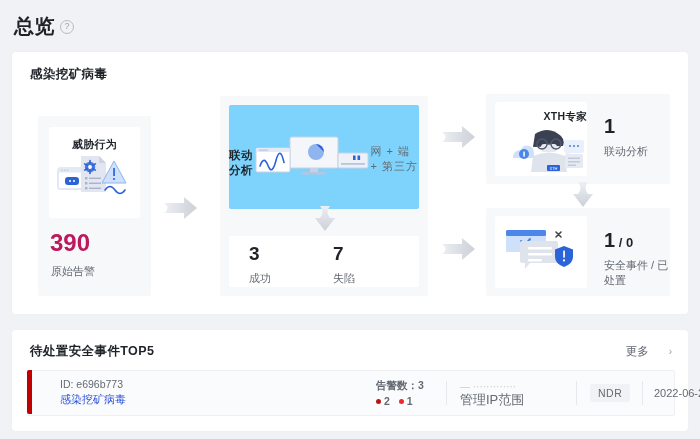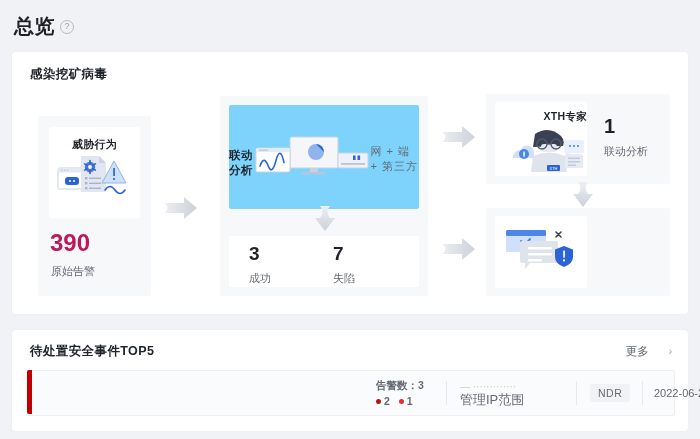--- a/index.html
+++ b/index.html
@@ -324,35 +324,43 @@
               <rect x="26" y="23" width="24" height="2.4" rx="1" fill="#fff"></rect>
               <rect x="26" y="29" width="24" height="2.4" rx="1" fill="#fff"></rect>
               <rect x="26" y="35" width="14" height="2.4" rx="1" fill="#fff"></rect>
               <path d="M54 8 l5 5 M59 8 l-5 5" stroke="#40464f" stroke-width="1.6" stroke-linecap="round"></path>
               <path d="M62 22 l9 3.4 v7.6 q0 6.6 -9 10 q-9 -3.4 -9 -10 v-7.6z" fill="#2b63d9"></path>
               <rect x="61.2" y="26.6" width="1.7" height="7" fill="#fff"></rect>
               <circle cx="62" cy="36.4" r="1.1" fill="#fff"></circle>
             </svg>
           </span>
         </div>
+        <div class="side-val" style="left:118px;top:22px;">
+          <div class="n"><span>1</span><small> / </small><small>0</small></div>
+          <div class="l">安全事件 / 已处置</div>
+        </div>
       </div>
 
     </div>
   </div>
 
   <div class="card" id="top5-card">
     <div class="card-title">待处置安全事件TOP5</div>
     <div class="more-link">
       <span>更多</span>
       <span class="chev">›</span>
     </div>
 
     <div class="event-row">
       <div class="accent-bar" style="background: rgb(192, 0, 0);"></div>
 
+      <div class="ev-main">
+        <div class="ev-id">ID: e696b773</div>
+        <div class="ev-name">感染挖矿病毒</div>
+      </div>
 
       <div class="ev-div" style="left:418px;"></div>
 
       <div class="ev-col" style="left:348px;font-weight:bold;">
         <div class="cnt-line"><span>告警数：</span><span>3</span></div>
         <div class="dots-line">
           <span class="dot sev-high" style="background: rgb(184, 20, 20);"></span>
           <span>2</span>
           <span class="dot sev-mid" style="margin-left: 6px; background: rgb(239, 42, 42);"></span>
           <span>1</span>

